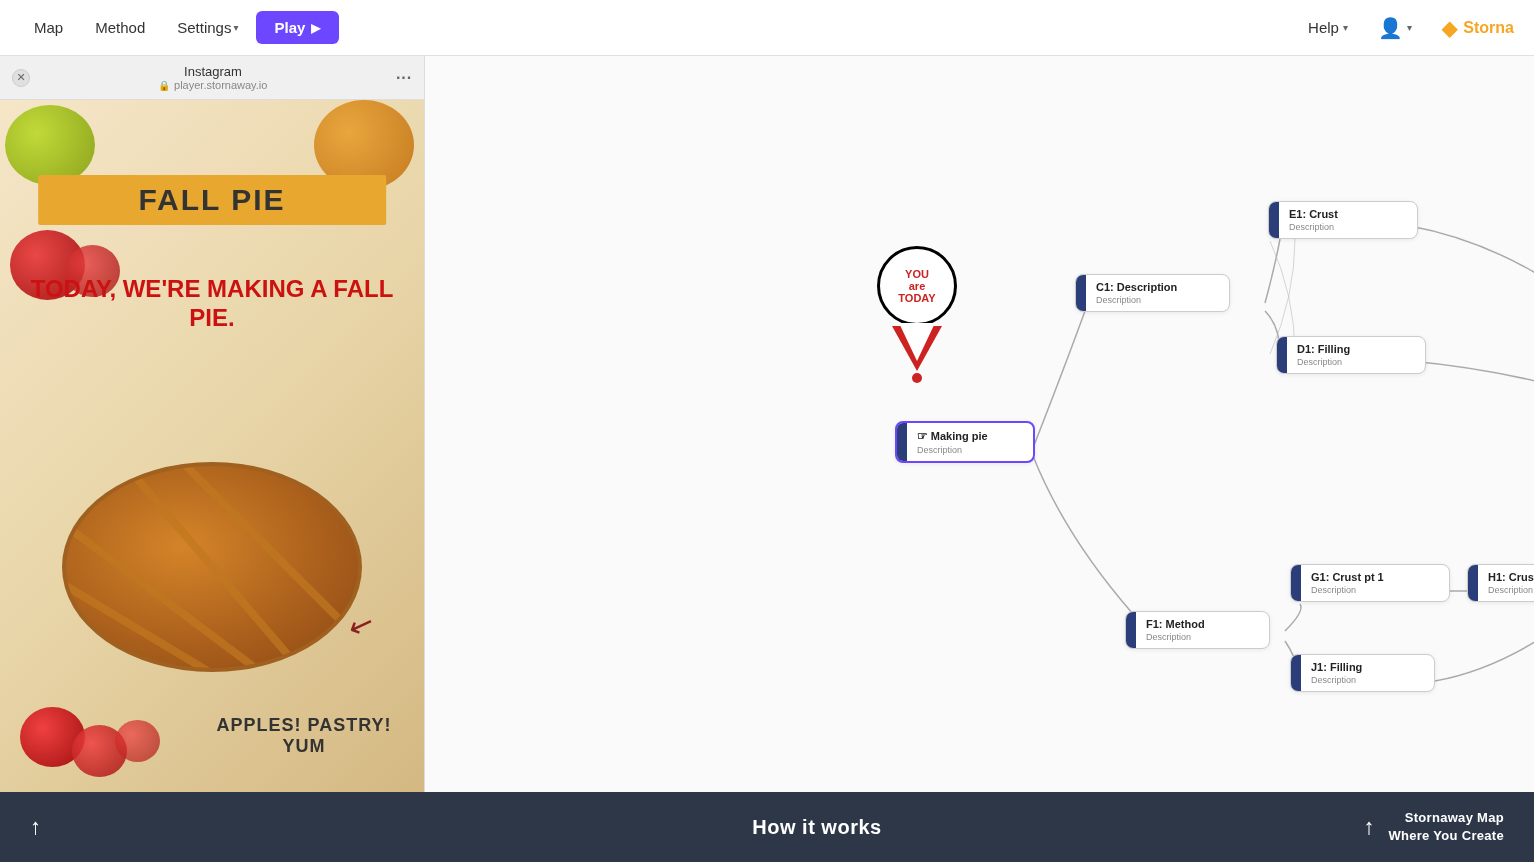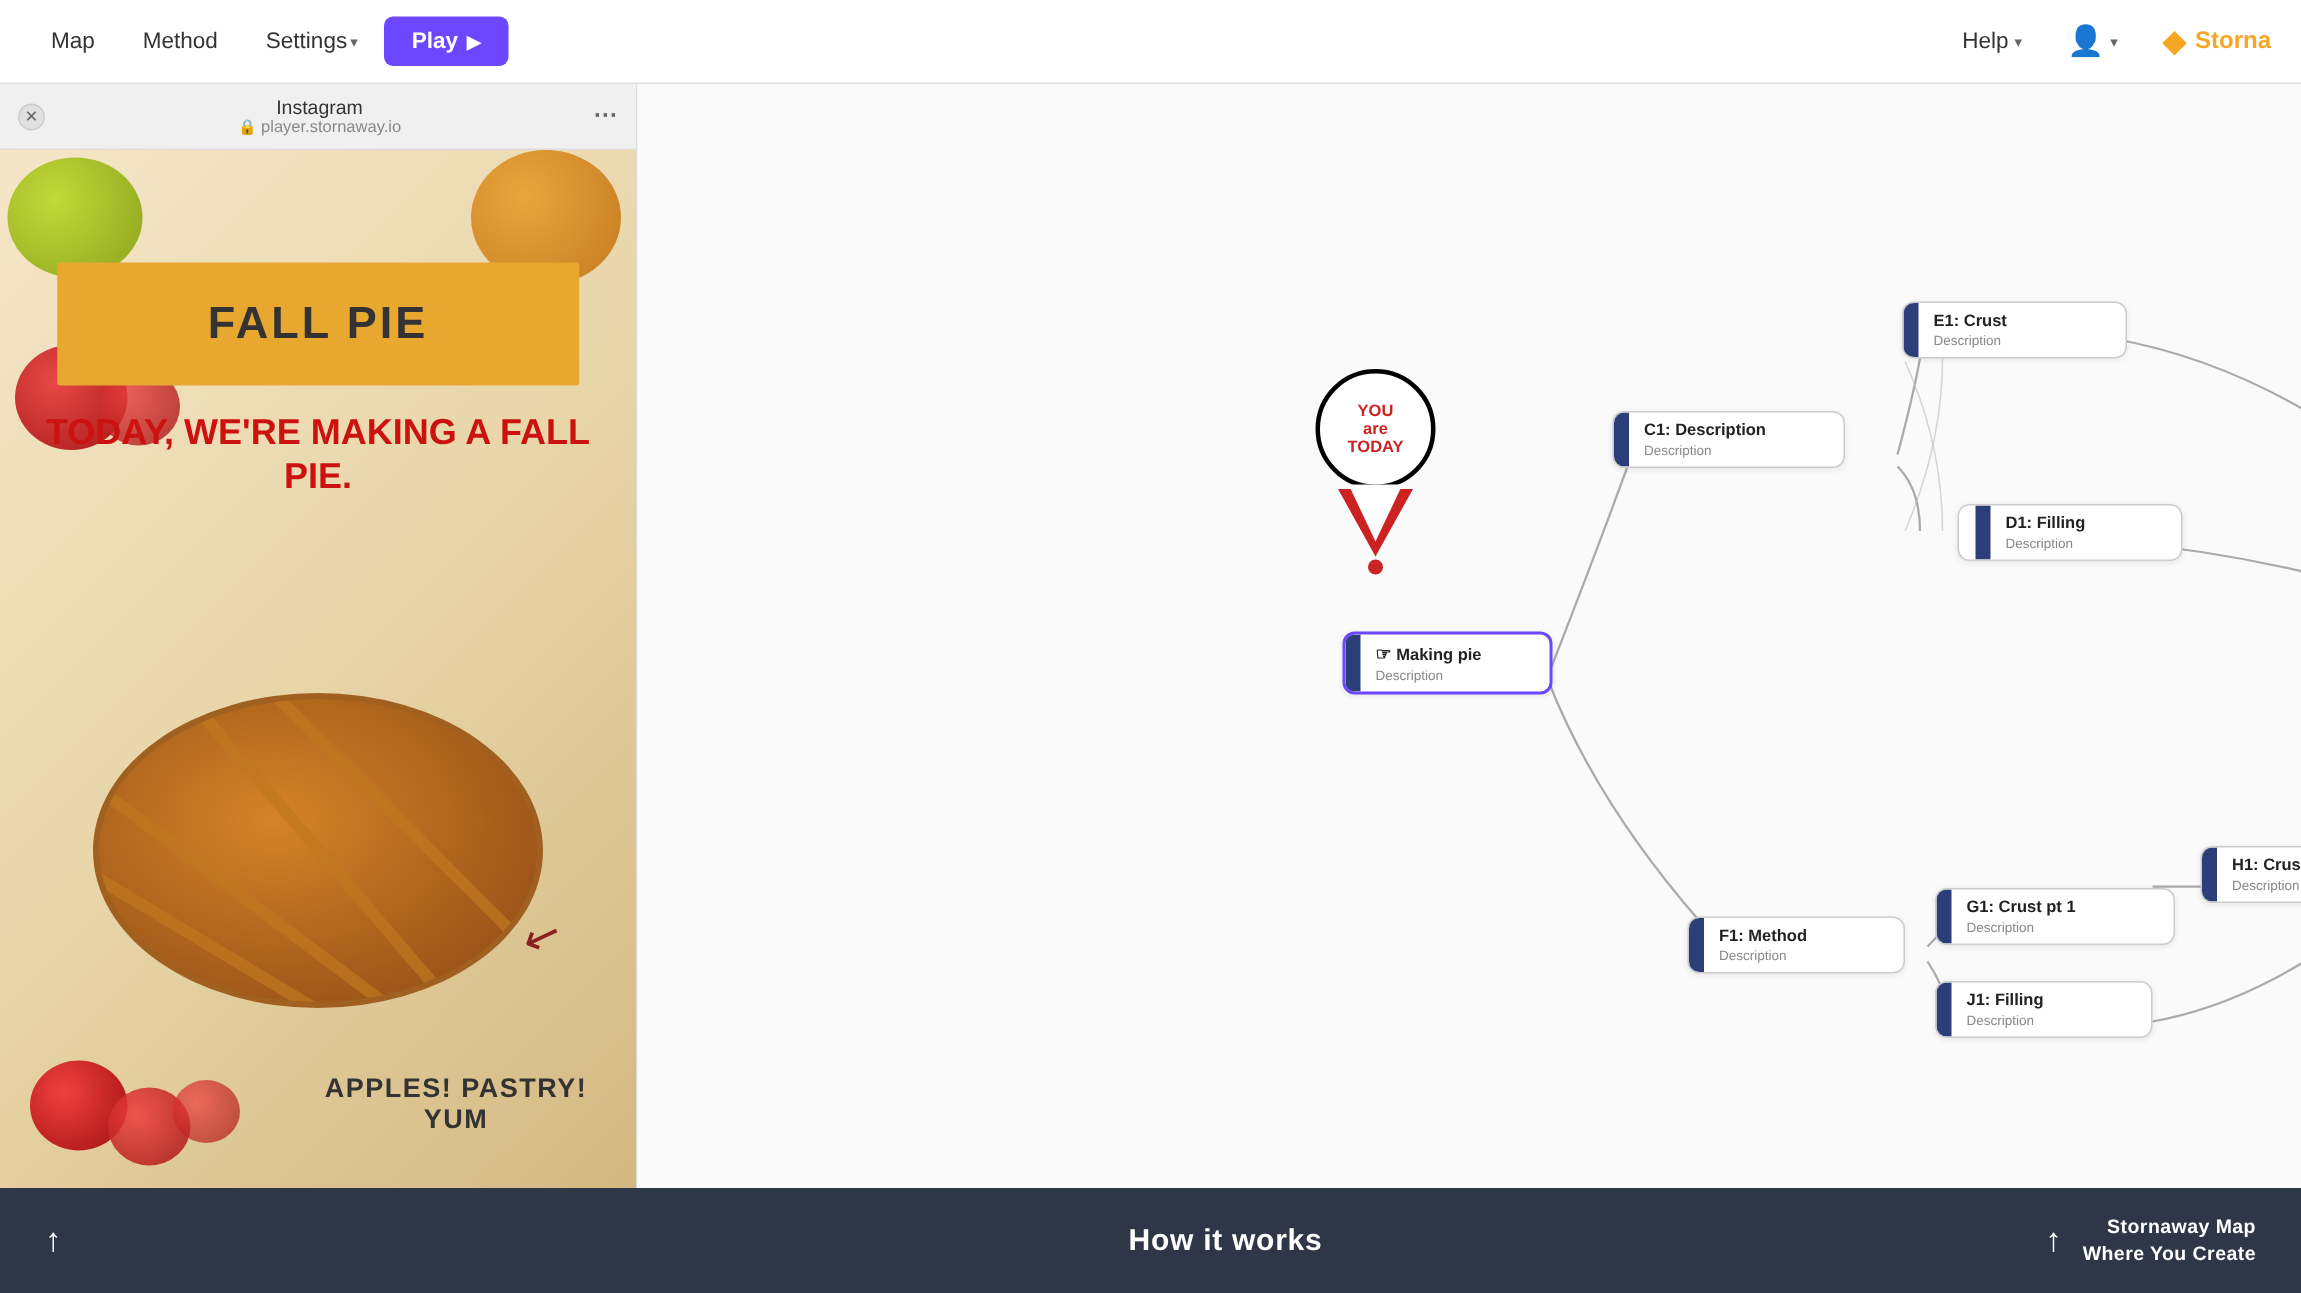--- a/index.html
+++ b/index.html
@@ -345,21 +345,21 @@
     </div>
 
     <div class="instagram-content">
       <div class="fall-pie-image">
 
         <div style="position:absolute;top:5px;left:5px;width:90px;height:80px;border-radius:50%;background:radial-gradient(circle at 35% 35%,#b8d820,#7a9800);opacity:0.85;"></div>
         <div style="position:absolute;top:0px;right:10px;width:100px;height:90px;border-radius:50%;background:radial-gradient(circle at 35% 35%,#e8a030,#c07010);opacity:0.9;"></div>
         <div style="position:absolute;top:130px;left:10px;width:75px;height:70px;border-radius:50%;background:radial-gradient(circle at 35% 35%,#e84040,#a01010);opacity:0.95;"></div>
         <div style="position:absolute;top:145px;left:65px;width:55px;height:52px;border-radius:50%;background:radial-gradient(circle at 35% 35%,#e84040,#a01010);opacity:0.8;"></div>
 
-        <div style="position:absolute;top:75px;left:50%;transform:translateX(-50%);background:#e8a830;padding:24px 0;width:82%;text-align:center;border-radius:2px;">
+        <div style="position:absolute;top:75px;left:50%;transform:translateX(-50%);background:#e8a830;padding:8px 0;width:82%;text-align:center;border-radius:2px;">
           <span style="font-size:30px;font-weight:900;color:#333;letter-spacing:2px;">FALL PIE</span>
         </div>
 
         <div style="position:absolute;top:175px;left:50%;transform:translateX(-50%);width:88%;text-align:center;">
           <span style="font-size:24px;font-weight:800;color:#cc1111;line-height:1.2;">TODAY, WE'RE MAKING A FALL PIE.</span>
         </div>
 
         <div style="position:absolute;bottom:120px;left:50%;transform:translateX(-50%);width:300px;height:210px;border-radius:50%;background:radial-gradient(ellipse at 40% 40%,#d48428,#8b4513);overflow:hidden;border:4px solid #a06020;">
 
           <svg width="300" height="210" style="position:absolute;top:0;left:0;">
@@ -450,41 +450,41 @@
       <div class="map-node" style="left:843px; top:145px; width:150px;">
         <div class="node-sidebar"></div>
         <div class="node-content">
           <div class="node-title">E1: Crust</div>
           <div class="node-desc">Description</div>
         </div>
         <div class="node-connector-left"></div>
         <div class="node-connector-right"></div>
       </div>
 
-      <div class="map-node" style="left:880px; top:280px; width:150px;padding-left:11px;">
+      <div class="map-node" style="left:851px; top:280px; width:150px;">
         <div class="node-sidebar"></div>
         <div class="node-content">
           <div class="node-title">D1: Filling</div>
           <div class="node-desc">Description</div>
         </div>
         <div class="node-connector-left"></div>
         <div class="node-connector-right"></div>
       </div>
 
       <div class="map-node" style="left:700px; top:555px; width:145px;">
         <div class="node-sidebar"></div>
         <div class="node-content">
           <div class="node-title">F1: Method</div>
           <div class="node-desc">Description</div>
         </div>
         <div class="node-connector-left"></div>
         <div class="node-connector-right"></div>
       </div>
 
-      <div class="map-node" style="left:865px; top:536px; width:160px;">
+      <div class="map-node" style="left:865px; top:508px; width:160px;">
         <div class="node-sidebar"></div>
         <div class="node-content">
           <div class="node-title">G1: Crust pt 1</div>
           <div class="node-desc">Description</div>
         </div>
         <div class="node-connector-left"></div>
         <div class="node-connector-right"></div>
       </div>
 
       <div class="map-node" style="left:1042px; top:508px; width:160px;">

